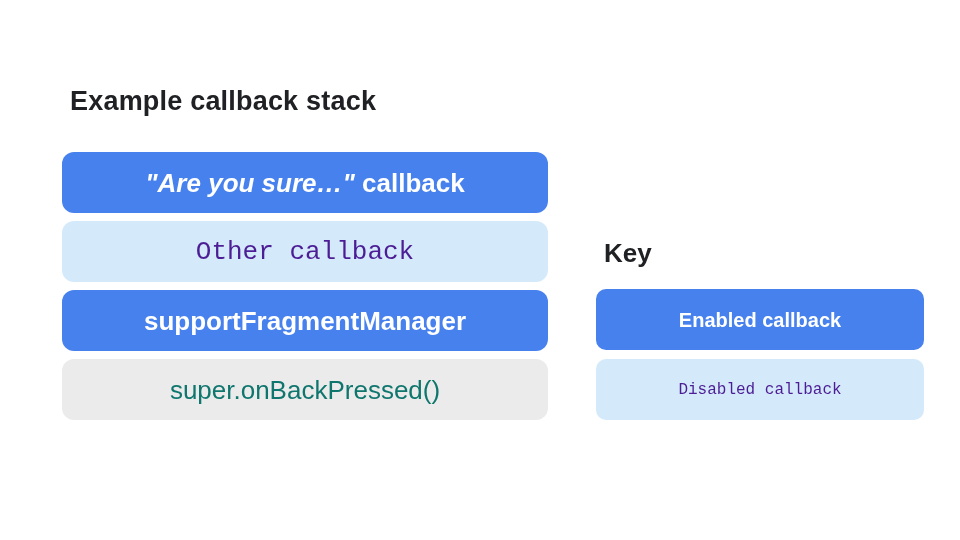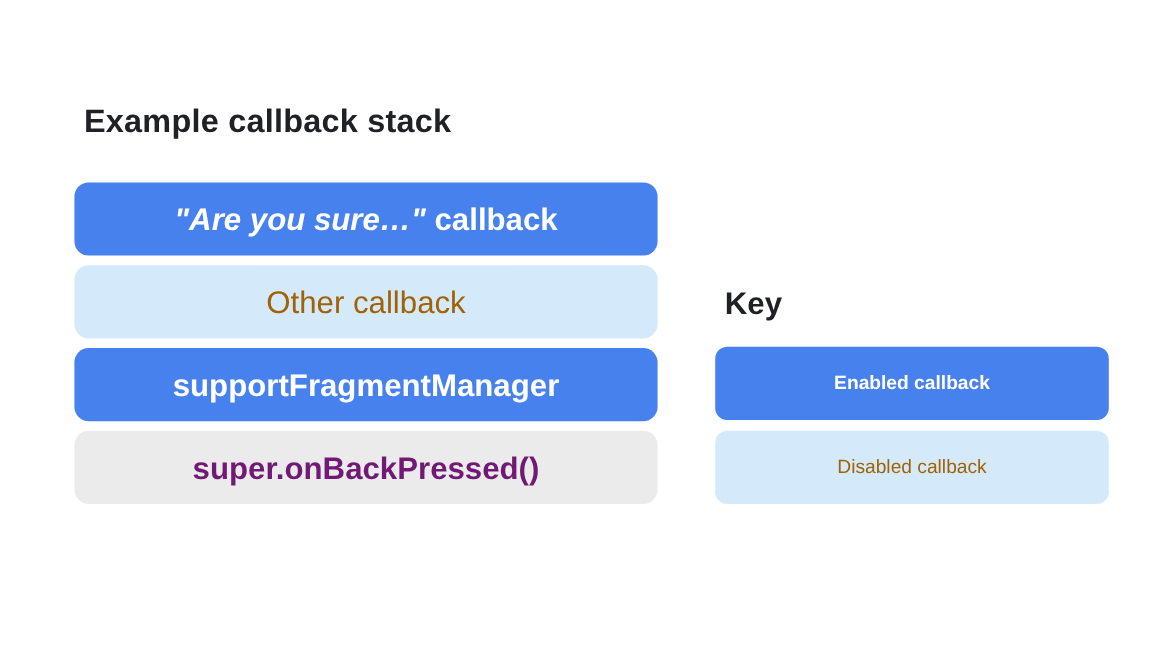--- a/index.html
+++ b/index.html
@@ -30,22 +30,22 @@
     height: 61px;
     border-radius: 12px;
     display: flex;
     align-items: center;
     justify-content: center;
     font-size: 26px;
     line-height: 1;
     white-space: pre;
   }
   .box.enabled  { background: #4781ee; color: #ffffff; font-weight: bold; }
-  .box.disabled { background: #d4eafb; color: #a16207; font-weight: normal; }
-  .box.system   { background: #ebebeb; color: #701a75; font-weight: bold; }
+  .box.disabled { background: #d4eafb; color: #4c1d95; font-weight: normal; font-family: Liberation Mono, monospace; }
+  .box.system   { background: #ebebeb; color: #0f766e; font-weight: normal; }
   .quoted { font-style: italic; }
   .key-title {
     position: absolute;
     left: 604px; top: 238px;
     font-size: 26px;
     font-weight: 600;
     color: #202124;
   }
   .key-list {
     position: absolute;
@@ -53,21 +53,21 @@
     width: 328px;
     display: flex;
     flex-direction: column;
     gap: 9px;
   }
   .key-list .box {
     height: 61px;
     border-radius: 10px;
     font-size: 16px;
   }
-  .key-list .box.enabled { font-size: 16px; }
+  .key-list .box.enabled { font-size: 20px; }
 </style>
 </head>
 <body>
 
 <div class="diagram-title">Example callback stack</div>
 
 <div class="stack">
   <div class="box enabled">
     <span class="quoted">"Are you sure…"</span><span> callback</span>
   </div>

